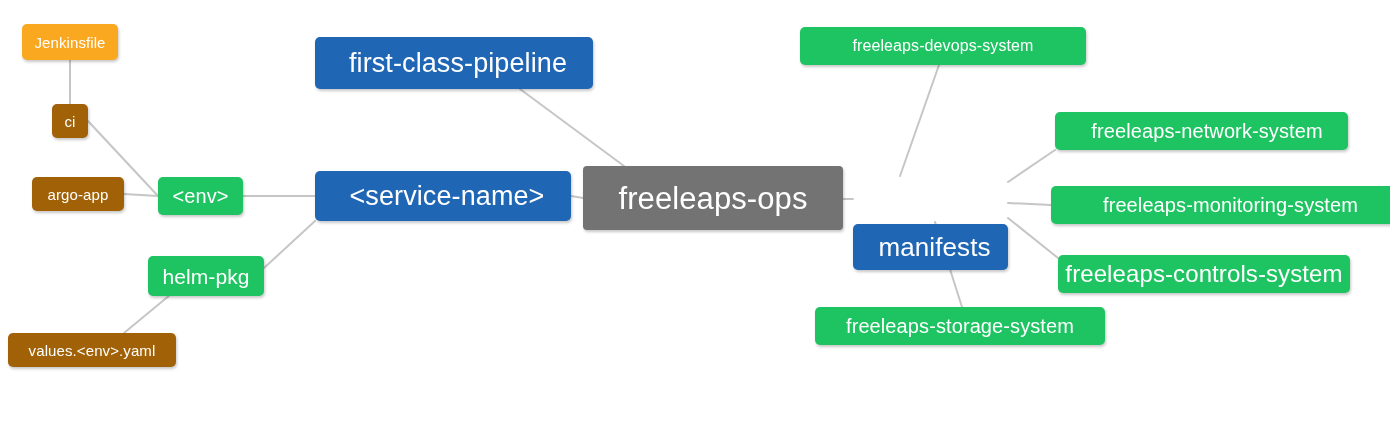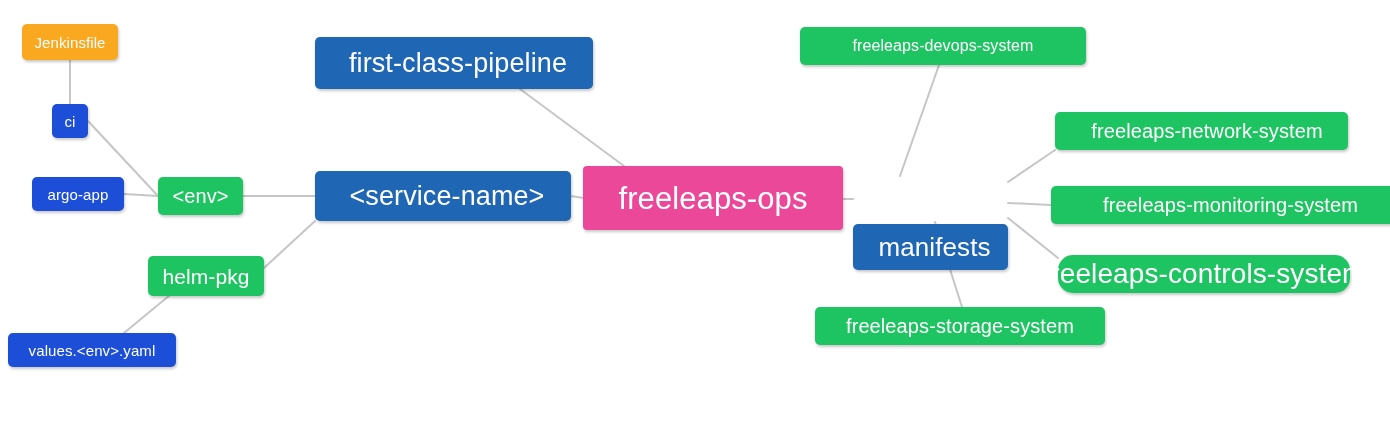--- a/index.html
+++ b/index.html
@@ -34,27 +34,27 @@
     justify-content: center;
     box-sizing: border-box;
     border-radius: 5px;
     color: #ffffff;
     white-space: nowrap;
     line-height: 1;
     box-shadow: 1px 2px 3px rgba(0,0,0,0.22);
     letter-spacing: 0.1px;
   }
   .node.root {
-    background: #ec4899;
+    background: #737373;
     border-radius: 4px;
   }
   .node.blue   { background: #1f66b5; padding-left: 8px; }
   .node.green  { background: #1fc462; }
   .node.orange { background: #fba821; }
-  .node.red    { background: #1d4ed8; }
+  .node.red    { background: #a16207; }
 </style>
 </head>
 <body>
 
 <div id="mindmap">
   <svg id="edge-layer" viewBox="0 0 1390 421" width="1390" height="421" xmlns="http://www.w3.org/2000/svg">
       <line x1="70" y1="60" x2="70" y2="104" stroke="#c6c6c6" stroke-width="2" stroke-linecap="round"></line>
       <line x1="88" y1="121" x2="158" y2="196" stroke="#c6c6c6" stroke-width="2" stroke-linecap="round"></line>
       <line x1="124" y1="194" x2="158" y2="196" stroke="#c6c6c6" stroke-width="2" stroke-linecap="round"></line>
       <line x1="243" y1="196" x2="315" y2="196" stroke="#c6c6c6" stroke-width="2" stroke-linecap="round"></line>
@@ -102,20 +102,20 @@
       </div>
       <div class="node green" style="left: 800px; top: 27px; width: 286px; height: 38px; font-size: 16px;">
         <span>freeleaps-devops-system</span>
       </div>
       <div class="node green" style="left: 1055px; top: 112px; width: 293px; height: 38px; font-size: 20px; padding-left: 11px;">
         <span>freeleaps-network-system</span>
       </div>
       <div class="node green" style="left: 1051px; top: 186px; width: 359px; height: 38px; font-size: 20px;">
         <span>freeleaps-monitoring-system</span>
       </div>
-      <div class="node green" style="left: 1058px; top: 255px; width: 292px; height: 38px; font-size: 28px; border-radius: 15px;">
+      <div class="node green" style="left: 1058px; top: 255px; width: 292px; height: 38px; font-size: 24px;">
         <span>freeleaps-controls-system</span>
       </div>
       <div class="node green" style="left: 815px; top: 307px; width: 290px; height: 38px; font-size: 20px;">
         <span>freeleaps-storage-system</span>
       </div>
     </div>
 </div>
 
 </body></html>

